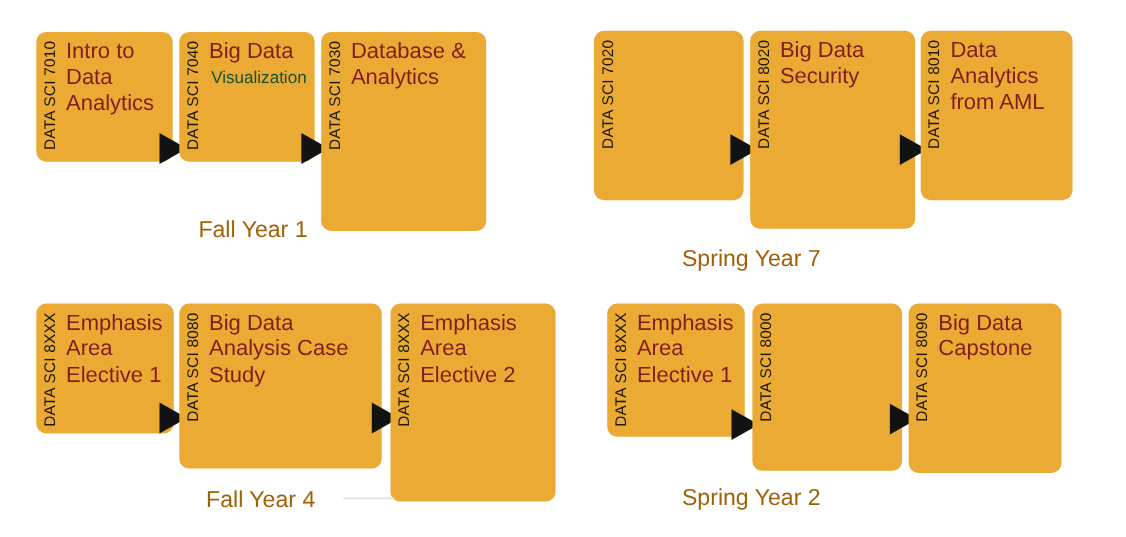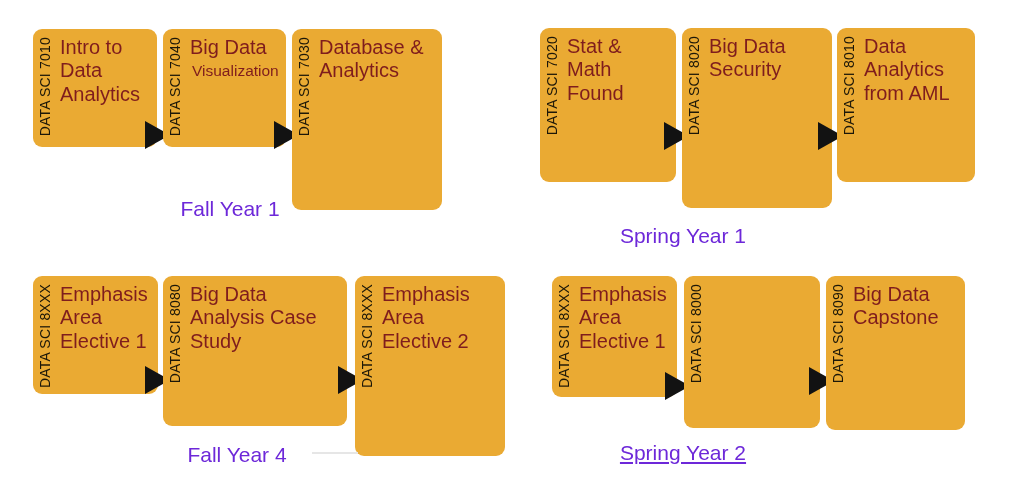--- a/index.html
+++ b/index.html
@@ -35,38 +35,38 @@
     right: 4px;
     color: #7f1d1d;
     font-size: 20px;
     line-height: 1.17;
     white-space: pre-line;
   }
   .subtitle {
     position: absolute;
     left: 29px;
     top: 33px;
-    color: #7f1d1d;
+    color: #14532d;
     font-size: 15.5px;
     white-space: nowrap;
     text-align: right;
   }
   .arrow {
     position: absolute;
     width: 0;
     height: 0;
     border-top: 14px solid transparent;
     border-bottom: 14px solid transparent;
     border-left: 25px solid #121212;
   }
   .year-label {
     position: absolute;
     width: 170px;
     text-align: center;
-    color: #6d28d9;
+    color: #a16207;
     font-size: 21px;
   }
   .faint-line {
     position: absolute;
     background: #e6e6e6;
   }
 
   
   #g1c1 { left: 33px;  top: 29px;  width: 124px; height: 118px; }
   #g1c2 { left: 163px; top: 29px;  width: 123px; height: 118px; }
@@ -91,21 +91,21 @@
   #a3-2 { left: 338px; top: 366px; }
   #l3   { left: 152px; top: 443px; }
   #artifact-line { left: 312px; top: 452px; width: 46px; height: 2px; }
 
   
   #g4c1 { left: 552px; top: 276px; width: 125px; height: 121px; }
   #g4c2 { left: 684px; top: 276px; width: 136px; height: 152px; }
   #g4c3 { left: 826px; top: 276px; width: 139px; height: 154px; }
   #a4-1 { left: 665px; top: 372px; }
   #a4-2 { left: 809px; top: 367px; }
-  #l4   { left: 598px; top: 441px; text-decoration: underline; }
+  #l4   { left: 598px; top: 441px; }
 </style>
 </head>
 <body>
 
 <div class="canvas">
 
   <section>
     <div class="card" id="g1c1">
       <span class="code">DATA SCI 7010</span>
       <div class="title">Intro to
@@ -123,38 +123,35 @@
       <span class="code">DATA SCI 7030</span>
       <div class="title">Database &amp;
 Analytics</div>
     </div>
     <div class="year-label" id="l1">Fall Year 1</div>
   </section>
 
   <section>
     <div class="card" id="g2c1">
       <span class="code">DATA SCI 7020</span>
-      <div class="title">Stat &amp;
-Math
-Found</div>
     </div>
     <div class="arrow" id="a2-1"></div>
     <div class="card" id="g2c2">
       <span class="code">DATA SCI 8020</span>
       <div class="title">Big Data
 Security</div>
     </div>
     <div class="arrow" id="a2-2"></div>
     <div class="card" id="g2c3">
       <span class="code">DATA SCI 8010</span>
       <div class="title">Data
 Analytics
 from AML</div>
     </div>
-    <div class="year-label" id="l2">Spring Year 1</div>
+    <div class="year-label" id="l2">Spring Year 7</div>
   </section>
 
   <section>
     <div class="card" id="g3c1">
       <span class="code">DATA SCI 8XXX</span>
       <div class="title">Emphasis
 Area
 Elective 1</div>
     </div>
     <div class="arrow" id="a3-1"></div>

